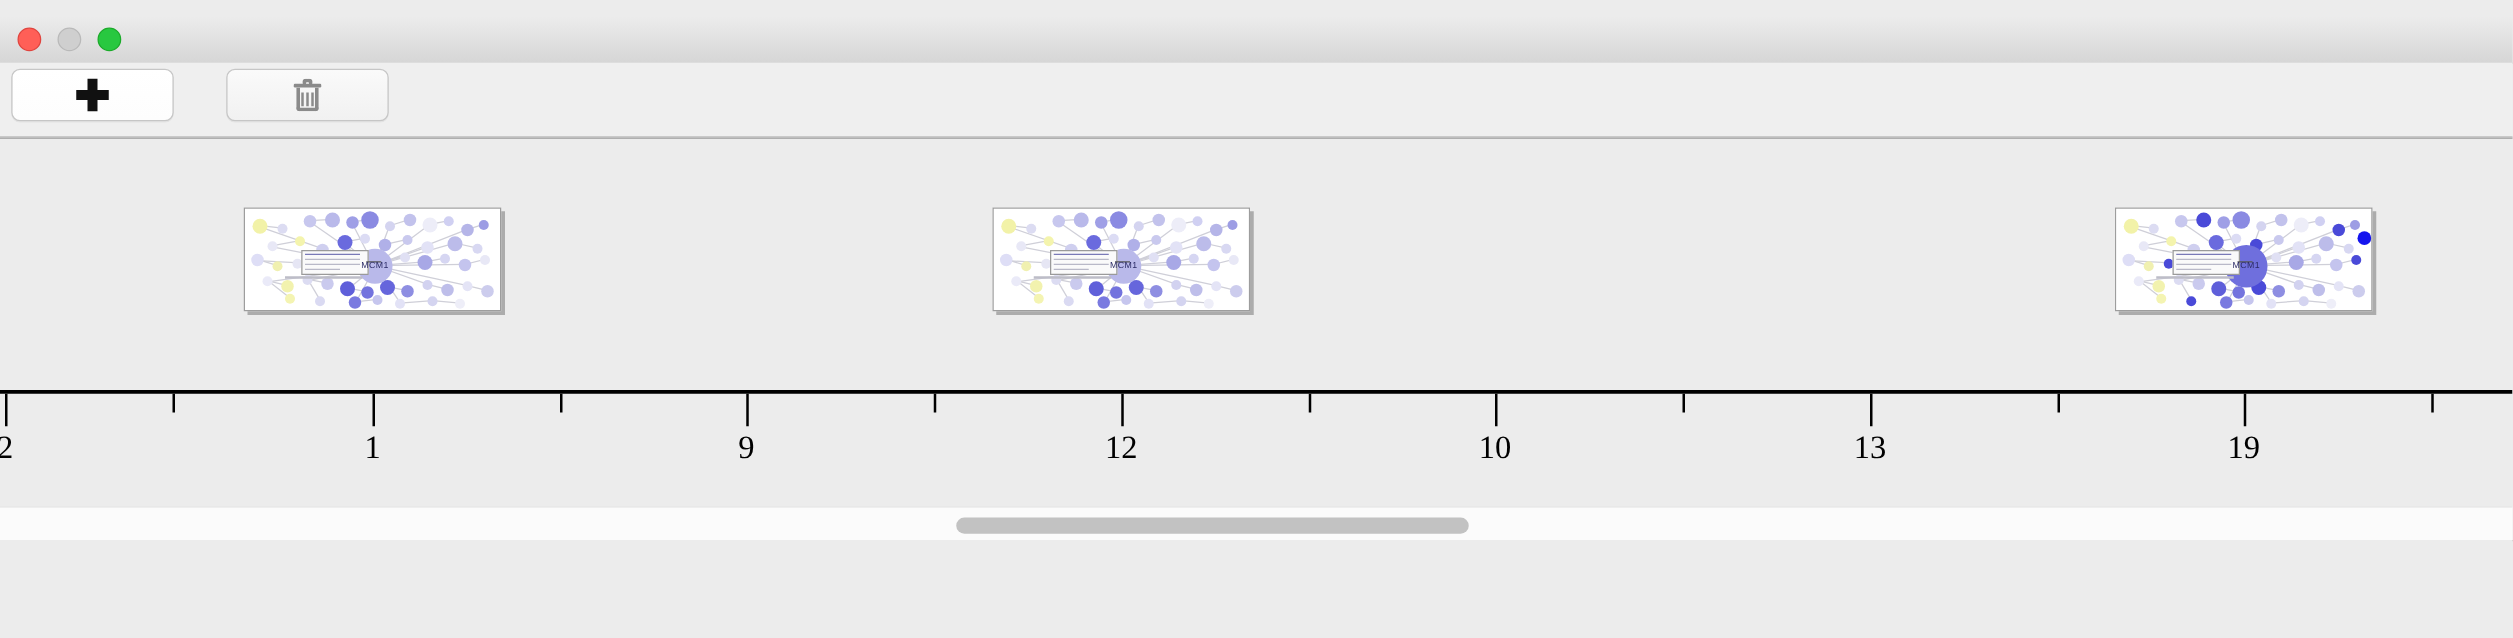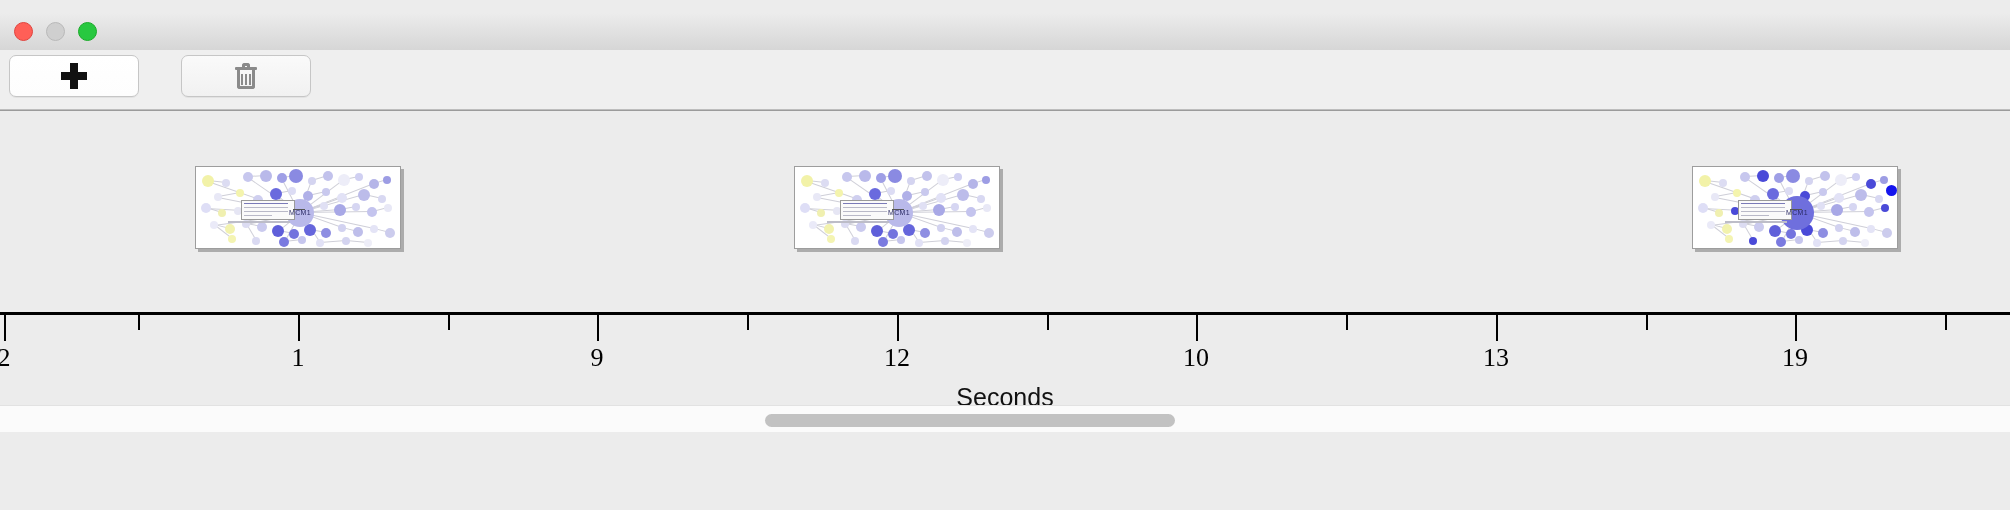--- a/index.html
+++ b/index.html
@@ -491,21 +491,20 @@
             <div class="tipline" style="left: 48px; top: 36px; width: 44px; background: rgb(122, 122, 184);"></div>
             <div class="tipline" style="left: 48px; top: 40px; width: 44px; background: rgb(185, 185, 200);"></div>
             <div class="tipline" style="left: 48px; top: 44px; width: 44px; background: rgb(185, 185, 200);"></div>
             <div class="tipline" style="left: 48px; top: 48px; width: 28px; background: rgb(185, 185, 200);"></div>
             <div class="edge" style="left: 97px; top: 42px; width: 12px; background: rgb(85, 85, 85);"></div>
             <div class="smalltext" style="left: 32px; top: 54px; width: 62px;"></div>
             <div class="hubtext" style="left: 89px; top: 42px; width: 30px; text-align: center;">MCM1</div>
           </div>
         </div>
       </div>
-    <div class="axislabel">Seconds</div>
   </div>
 
   <div class="scrollzone"></div>
   <div class="scrollthumb"></div>
 
   <div class="playbar">
 
     
 
     

